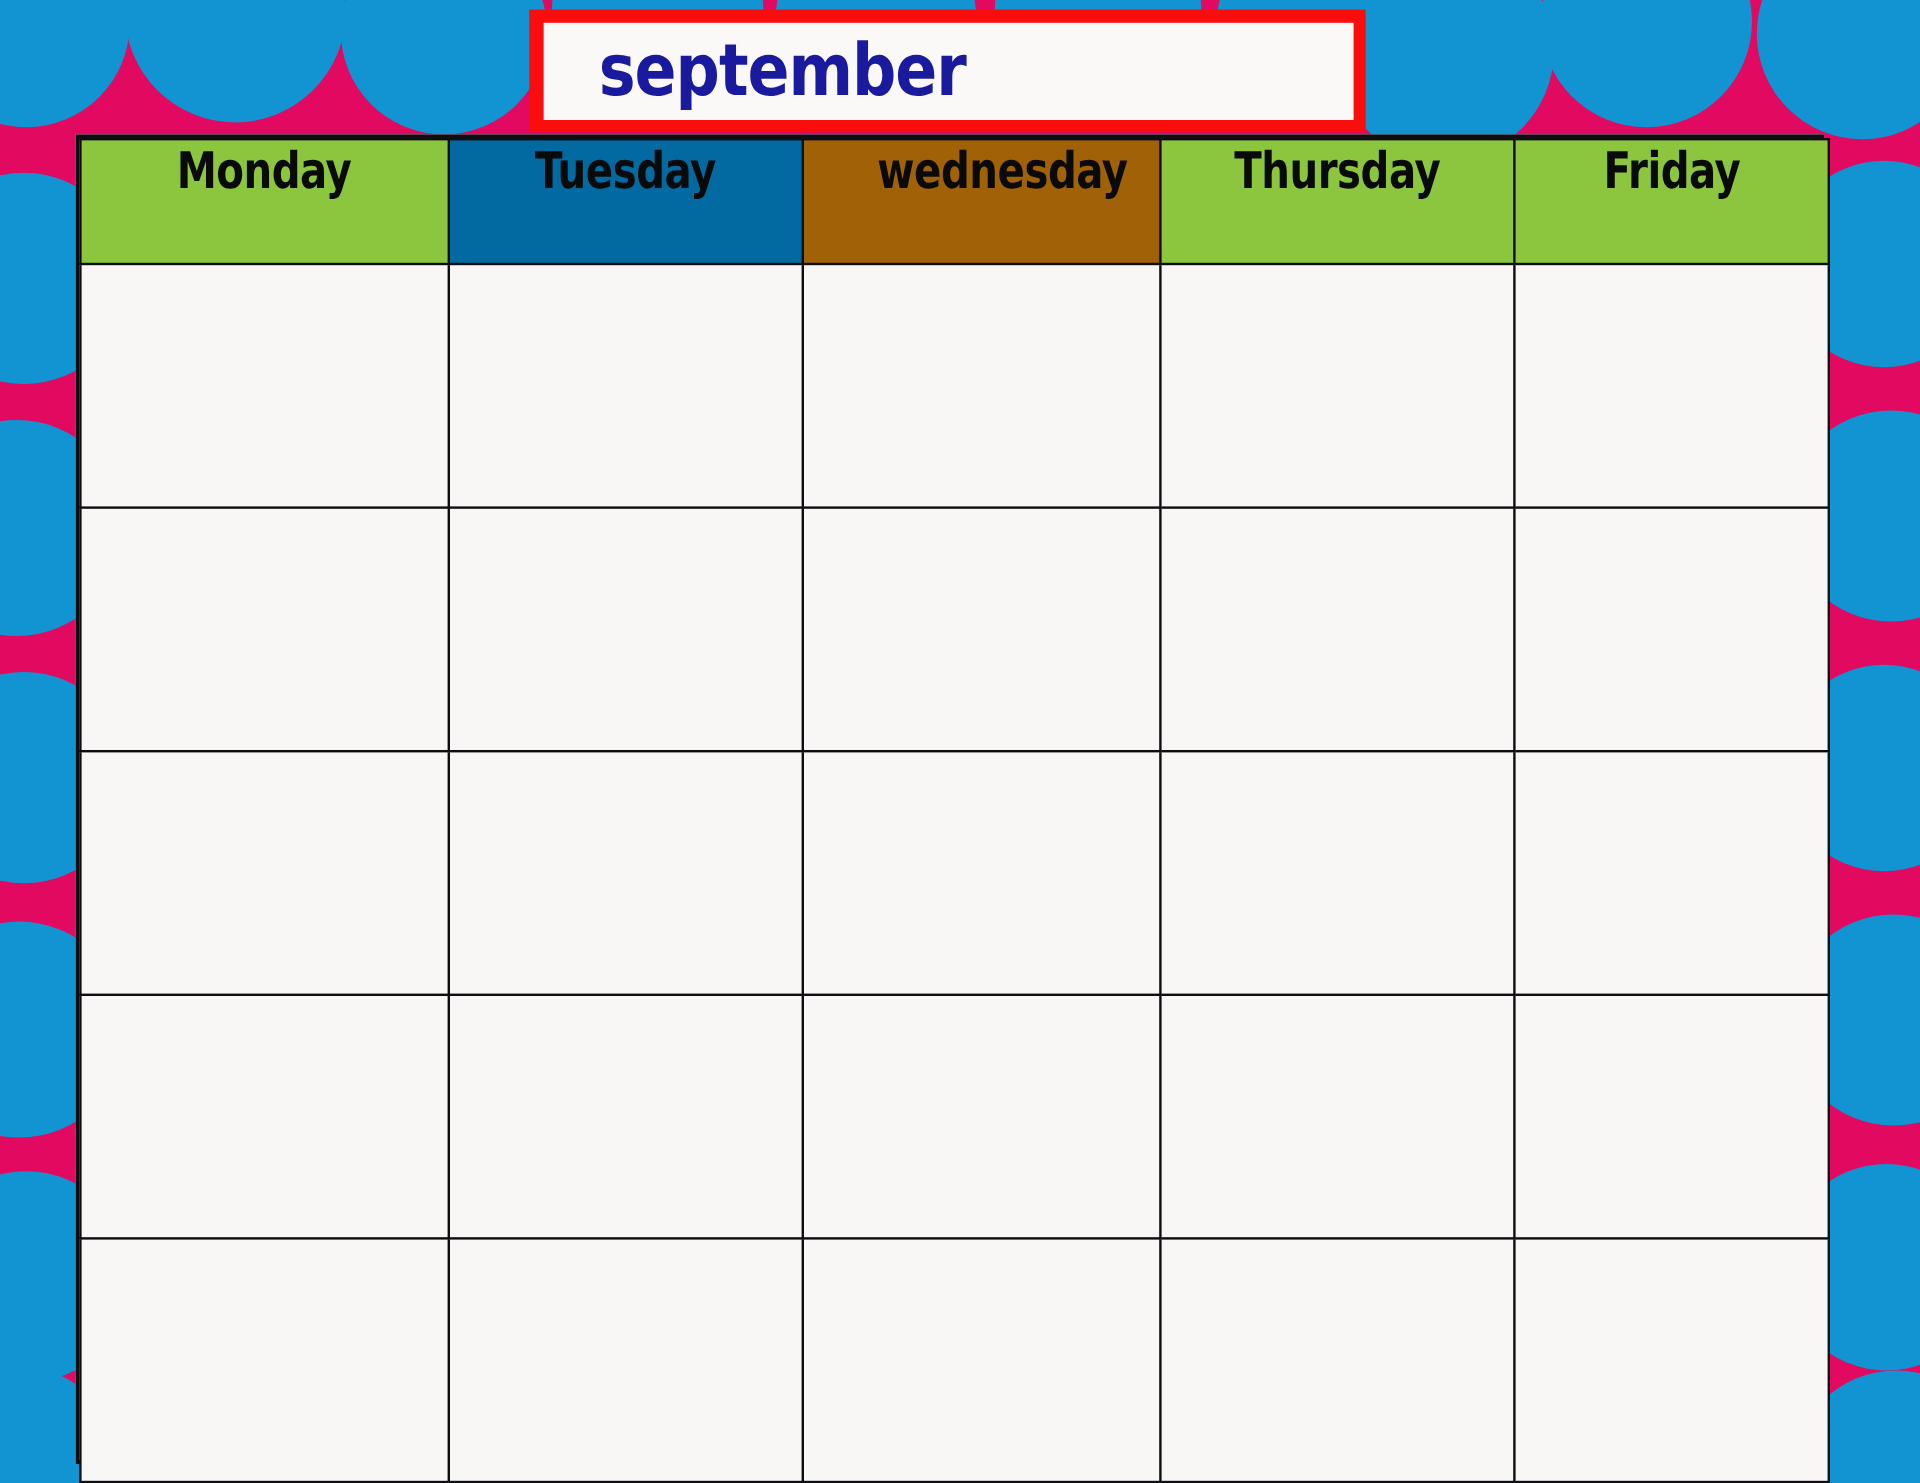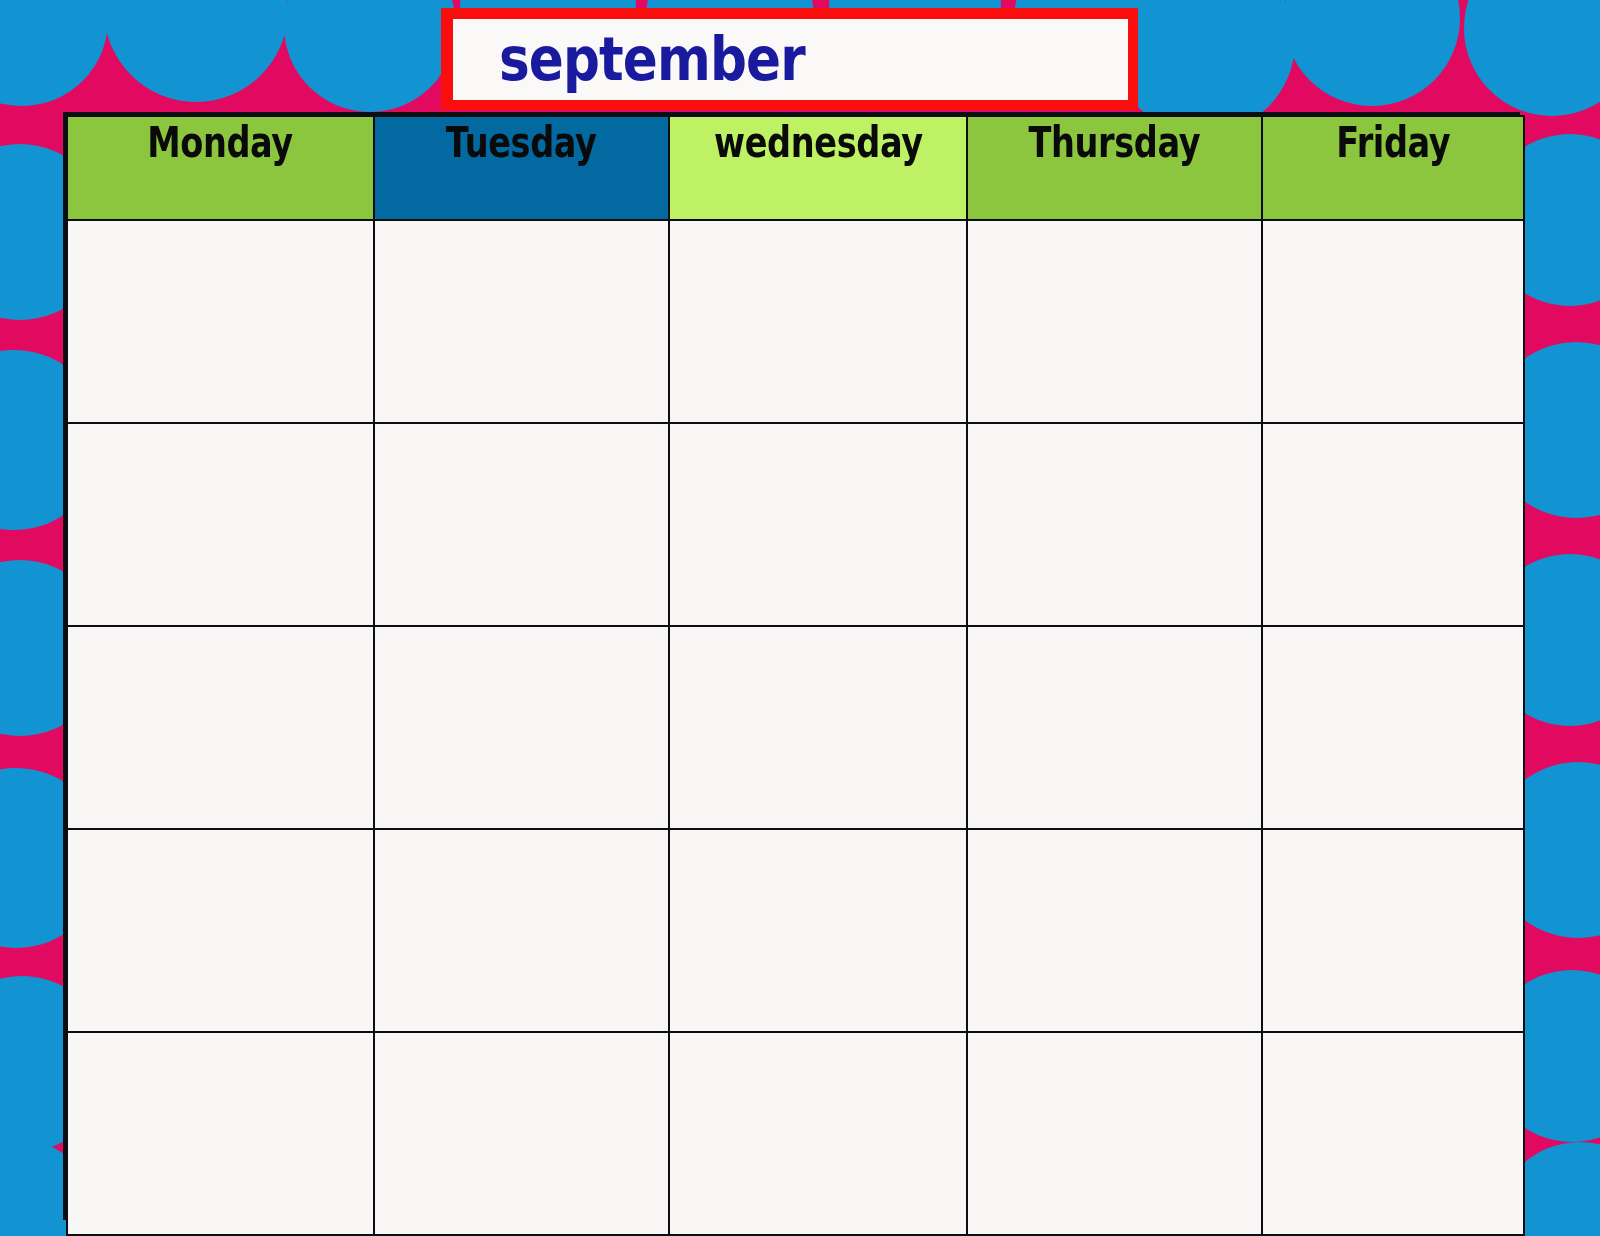--- a/index.html
+++ b/index.html
@@ -169,21 +169,21 @@
           <col class="c4">
       </colgroup>
       <thead>
         <tr>
           <th style="background: rgb(140, 198, 63);">
             <span class="dayname">Monday</span>
           </th>
           <th style="background: #0369a1;">
             <span class="dayname">Tuesday</span>
           </th>
-          <th style="background: #bef264;">
+          <th style="background: #a16207; text-align: right;">
             <span class="dayname">wednesday</span>
           </th>
           <th style="background: rgb(140, 198, 63);">
             <span class="dayname">Thursday</span>
           </th>
           <th style="background: rgb(140, 198, 63);">
             <span class="dayname">Friday</span>
           </th>
         </tr>
       </thead>

